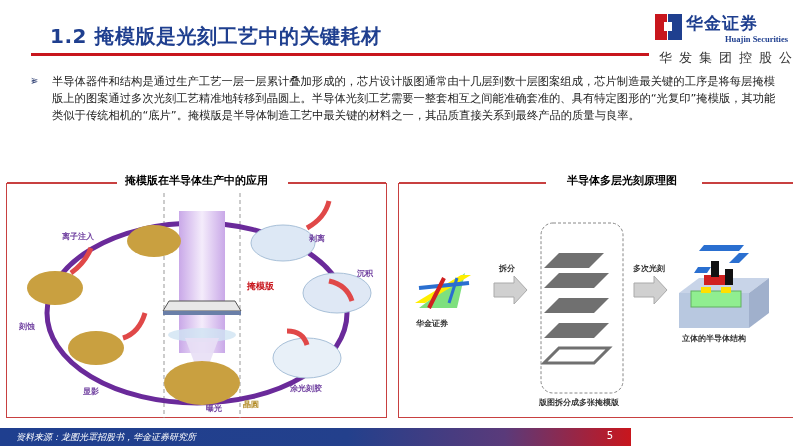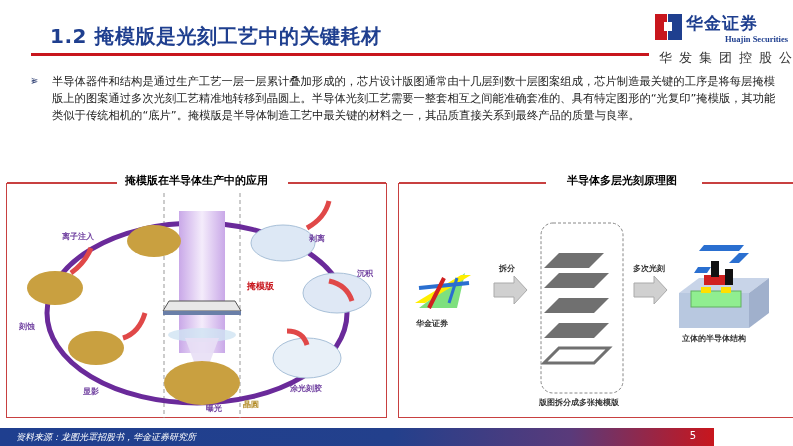--- a/index.html
+++ b/index.html
@@ -31,21 +31,21 @@
   }
   .panel-top-l, .panel-top-r { position: absolute; top: -1px; height: 1.5px; background: #c84040; }
   .panel-title {
     position: absolute; top: -10px; left: 0; right: 0; text-align: center;
     font-size: 11px; font-weight: bold; color: #000; white-space: nowrap;
   }
   .p1 { left: 6px; width: 381px; }
   .p2 { left: 398px; width: 448px; }
 
   .footer {
-    position: absolute; left: 0; top: 428px; width: 714px; height: 18px;
+    position: absolute; left: 0; top: 428px; width: 631px; height: 18px;
     background: linear-gradient(90deg, #1f3f8f 0%, #23408c 55%, #5a3a7a 80%, #c8161d 100%);
   }
   .footer-src { position: absolute; left: 16px; top: 3px; font-size: 9px; font-style: italic; color: #fff; white-space: nowrap; }
   .footer-note { position: absolute; right: 44px; top: 3px; font-size: 9px; color: #fff; white-space: nowrap; }
   .footer-page { position: absolute; right: 18px; top: 2px; font-size: 10px; color: #fff; }
 
   .lbl { position: absolute; font-size: 8px; white-space: nowrap; }
   .lbl.purple { color: #7040a0; font-weight: bold; }
   .lbl.red { color: #c8161d; font-weight: bold; font-size: 9px; }
   .lbl.gold { color: #b08820; font-weight: bold; margin-top: 20px; }

